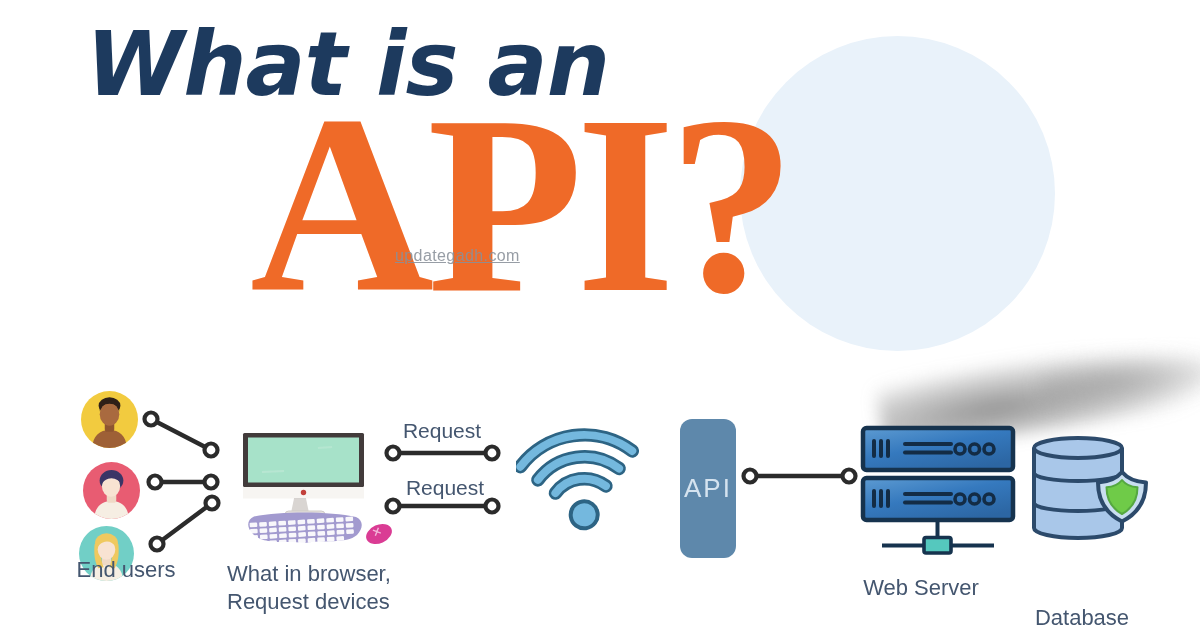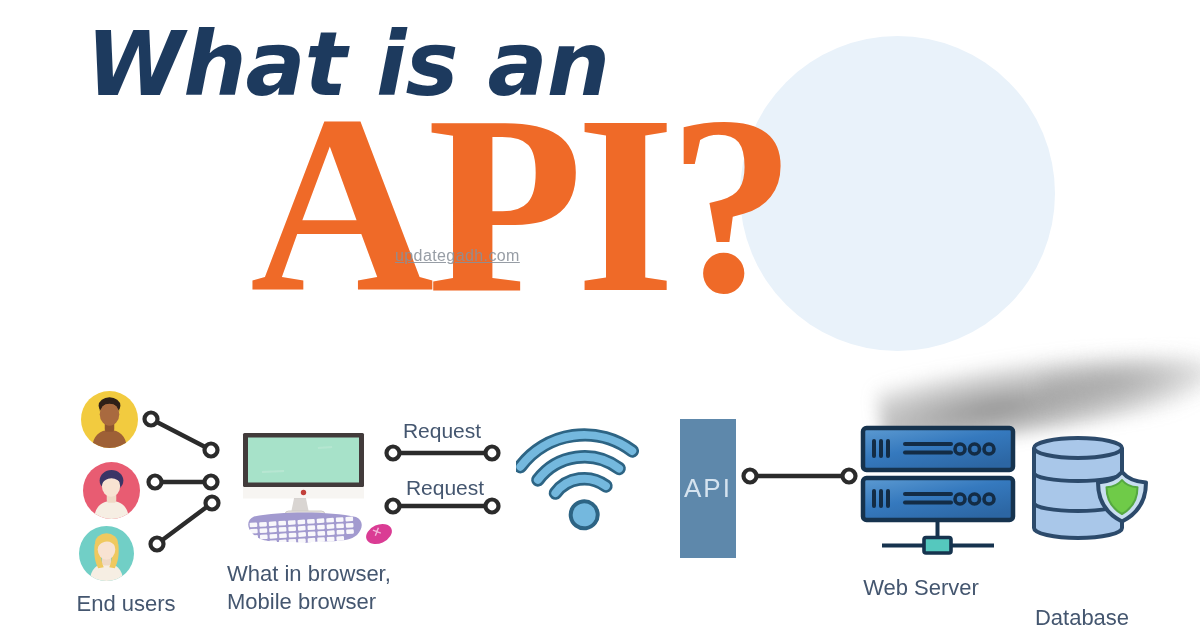--- a/index.html
+++ b/index.html
@@ -40,21 +40,21 @@
   }
   
   .diagram-el{position:absolute;z-index:2;}
   .overlay{position:absolute;left:0;top:0;width:1200px;height:630px;z-index:2;pointer-events:none;}
   .label{
     position:absolute;z-index:3;color:#44566f;font-size:22px;line-height:28px;white-space:nowrap;
   }
   .label.centered{text-align:center;transform:translateX(-50%);}
   .api-box{
     position:absolute;left:680px;top:419px;width:56px;height:139px;background:#5e88ab;z-index:2;
-    display:flex;align-items:center;justify-content:center;
+    display:flex;align-items:center;justify-content:center;border-radius:12px;
   }
   .api-box span{
     color:#d5e3ef;font-size:26px;letter-spacing:2px;font-family:"Liberation Sans",sans-serif;
   }
 </style>
 </head>
 <body>
 
 <div class="page">
 
@@ -272,23 +272,23 @@
       <path d="M8,45 A44,8 0 0 0 96,45" fill="none"></path>
       <path d="M8,75 A44,8 0 0 0 96,75" fill="none"></path>
       <ellipse cx="52" cy="20" rx="44" ry="10"></ellipse>
     </g>
     <g>
       <path d="M96,44 C101.5,50.5 111,54 120,54.5 C120,72.5 111,86 96,93.5 C81,86 72,72.5 72,54.5 C81,54 90.5,50.5 96,44 Z" fill="#c9def0" stroke="#2c4a6b" stroke-width="4" stroke-linejoin="round"></path>
       <path d="M96,52 C99.5,56.5 106,59 111.5,59.3 C111.5,71.5 106,80.5 96,86 C86,80.5 80.5,71.5 80.5,59.3 C86,59 92.5,56.5 96,52 Z" fill="#6fcb48" stroke="#55a840" stroke-width="2" stroke-linejoin="round"></path>
     </g>
   </svg>
 
-  <div class="label centered" style="left:126px;top:590px">End users</div>
+  <div class="label centered" style="left:126px;top:556px">End users</div>
   <div class="label" style="left:227px;top:560px">
     <div>What in browser,</div>
-    <div>Mobile browser</div>
+    <div>Request devices</div>
   </div>
   <div class="label centered" style="left:442px;top:417px;font-size:21px">Request</div>
   <div class="label centered" style="left:445px;top:474px;font-size:21px">Request</div>
   <div class="label centered" style="left:921px;top:574px">Web Server</div>
   <div class="label centered" style="left:1082px;top:604px">Database</div>
 
 </div>
 
 </body></html>

